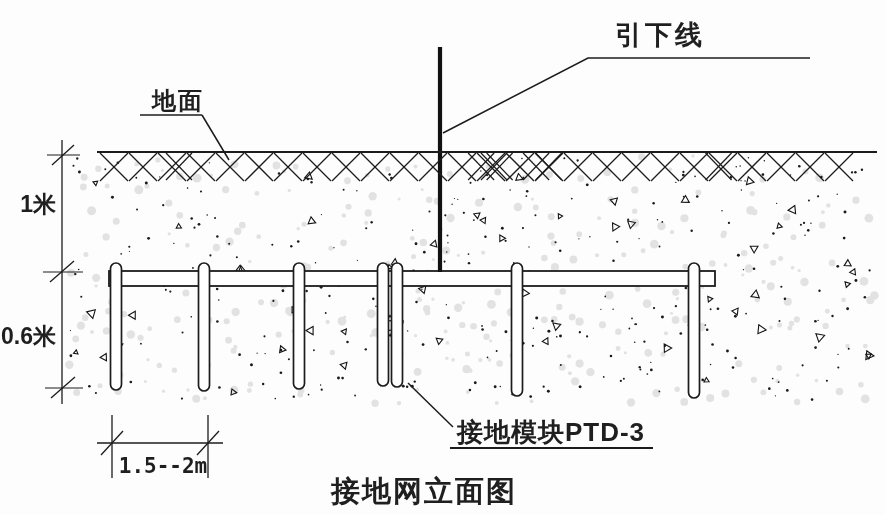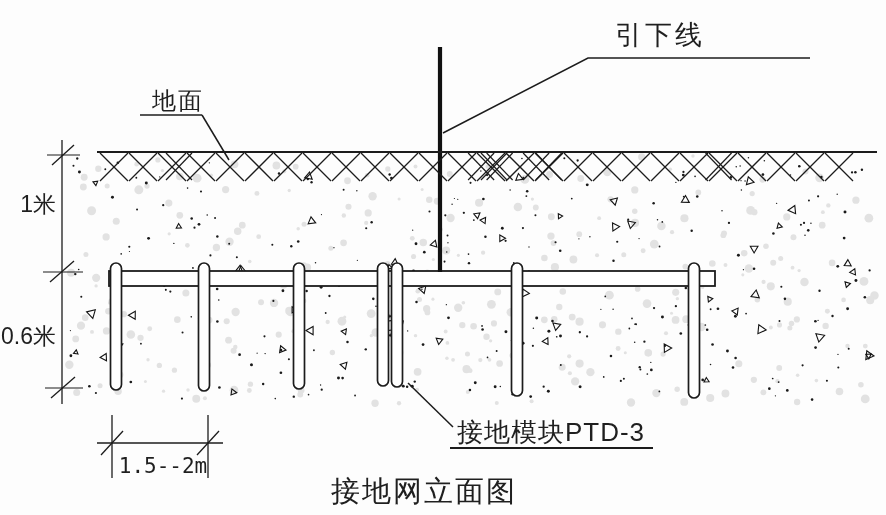--- a/index.html
+++ b/index.html
@@ -2,20 +2,21 @@
 <html><head>
 <meta charset="utf-8">
 <style>
   html,body{margin:0;padding:0;background:#ffffff;}
   .canvas{
     position:relative;
     width:886px;height:515px;
     background:#fdfdfd;
     font-family:"Liberation Sans", sans-serif;
     overflow:hidden;
+    font-weight:bold;
   }
   svg{display:block;}
   text{fill:#1f1f1f;}
   .cjk-label{font-family:"Liberation Sans", sans-serif;}
   .dim-label{font-family:"DejaVu Sans Mono", monospace;}
 </style>
 </head>
 <body>
 
 <div class="canvas">

